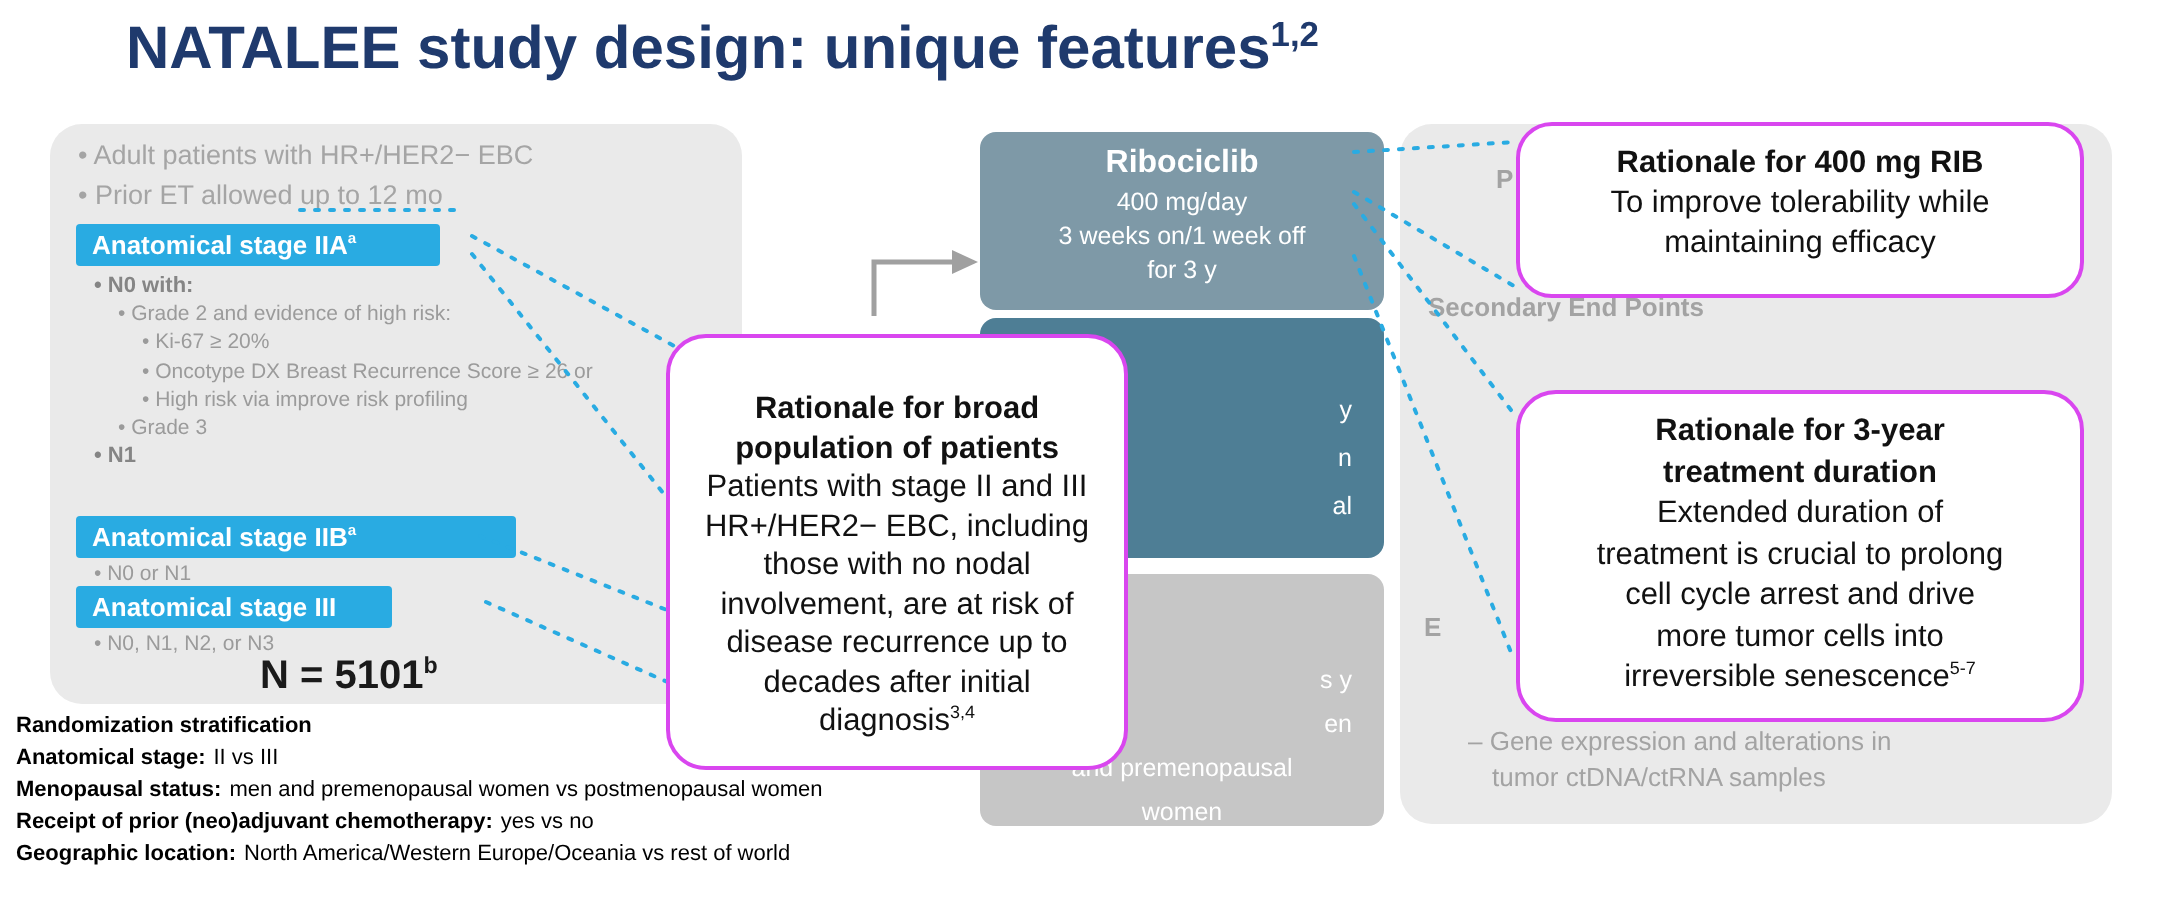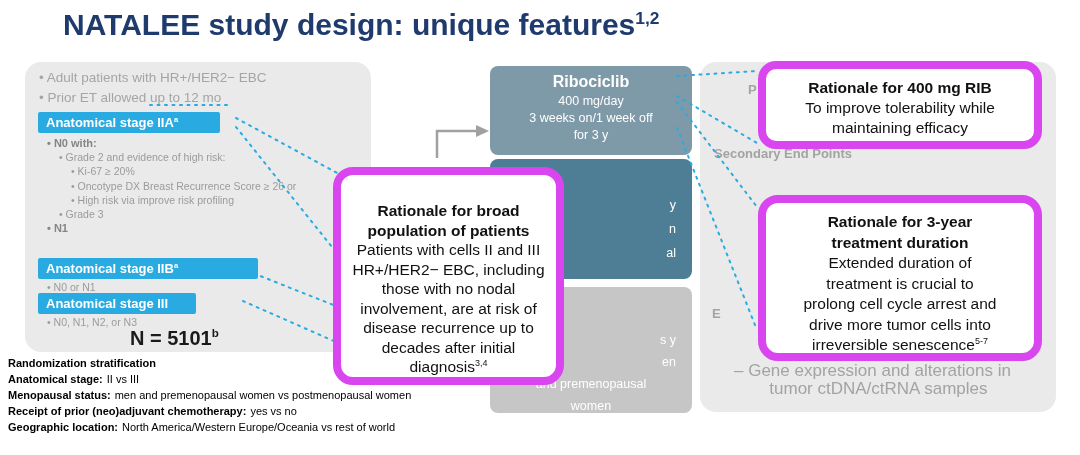--- a/index.html
+++ b/index.html
@@ -42,24 +42,24 @@
   .nsai-box{top:159px;height:120px;background:#4e7e95;padding-top:34px;}
   .ctrl-box{top:287px;height:126px;background:#c6c6c6;padding-top:42px;}
   .frag-r{font-size:12.5px;line-height:24px;text-align:right;padding-right:16px;}
   .ctrl-box .frag-r{line-height:22px;}
   .frag-c{font-size:12.5px;line-height:22px;text-align:center;}
 
   .ep-frag{position:absolute;font-weight:bold;font-size:13px;color:#a3a3a3;}
   .ep-p{left:48px;top:20px;}
   .ep-secondary{left:14px;top:84px;}
   .ep-e{left:12px;top:244px;}
-  .ep-expl{position:absolute;left:34px;top:300px;font-size:17px;line-height:18px;color:#a3a3a3;white-space:nowrap;text-align:center;}
+  .ep-expl{position:absolute;left:34px;top:300px;font-size:13px;line-height:18px;color:#a3a3a3;white-space:nowrap;}
   .ep-expl .line2{margin-left:12px;}
 
-  .callout{position:absolute;background:#fff;border:8px solid #d946ef;text-align:center;z-index:4;box-sizing:border-box;color:#111;}
+  .callout{position:absolute;background:#fff;border:2px solid #d946ef;text-align:center;z-index:4;box-sizing:border-box;color:#111;}
   .co-title{font-weight:bold;}
   .co1{left:758px;top:61px;width:284px;height:88px;border-radius:18px;padding:9px 30px 0;font-size:15.5px;line-height:20px;}
   .co2{left:333px;top:167px;width:231px;height:218px;border-radius:20px;padding:26px 10px 0;font-size:15.5px;line-height:19.5px;}
   .co3{left:758px;top:195px;width:284px;height:166px;border-radius:20px;padding:9px 36px 0;font-size:15.5px;line-height:20.5px;}
 
   .footnotes{position:absolute;left:8px;top:355px;font-size:11px;line-height:16px;color:#000;z-index:3;white-space:nowrap;}
   .fn-label{font-weight:bold;}
   .fn-rest{margin-left:4px;}
 
   .overlay{position:absolute;left:0;top:0;z-index:3;pointer-events:none;}
@@ -144,21 +144,21 @@
     </g>
   </svg>
 
   <div class="callout co1">
     <div class="co-title">Rationale for 400 mg RIB</div>
     <div class="co-body">To improve tolerability while maintaining efficacy</div>
   </div>
 
   <div class="callout co2">
     <div class="co-title">Rationale for broad population of patients</div>
-    <div class="co-body"><span>Patients with cells II and III HR+/HER2− EBC, including those with no nodal involvement, are at risk of disease recurrence up to decades after initial diagnosis</span><sup>3,4</sup></div>
+    <div class="co-body"><span>Patients with stage II and III HR+/HER2− EBC, including those with no nodal involvement, are at risk of disease recurrence up to decades after initial diagnosis</span><sup>3,4</sup></div>
   </div>
 
   <div class="callout co3">
     <div class="co-title">Rationale for 3-year treatment duration</div>
     <div class="co-body"><span>Extended duration of treatment is crucial to prolong cell cycle arrest and drive more tumor cells into irreversible senescence</span><sup>5-7</sup></div>
   </div>
 
   <div class="footnotes">
     <div class="fn-line"><span class="fn-label">Randomization stratification</span><span class="fn-rest"></span></div>
     <div class="fn-line"><span class="fn-label">Anatomical stage:</span><span class="fn-rest">II vs III</span></div>

